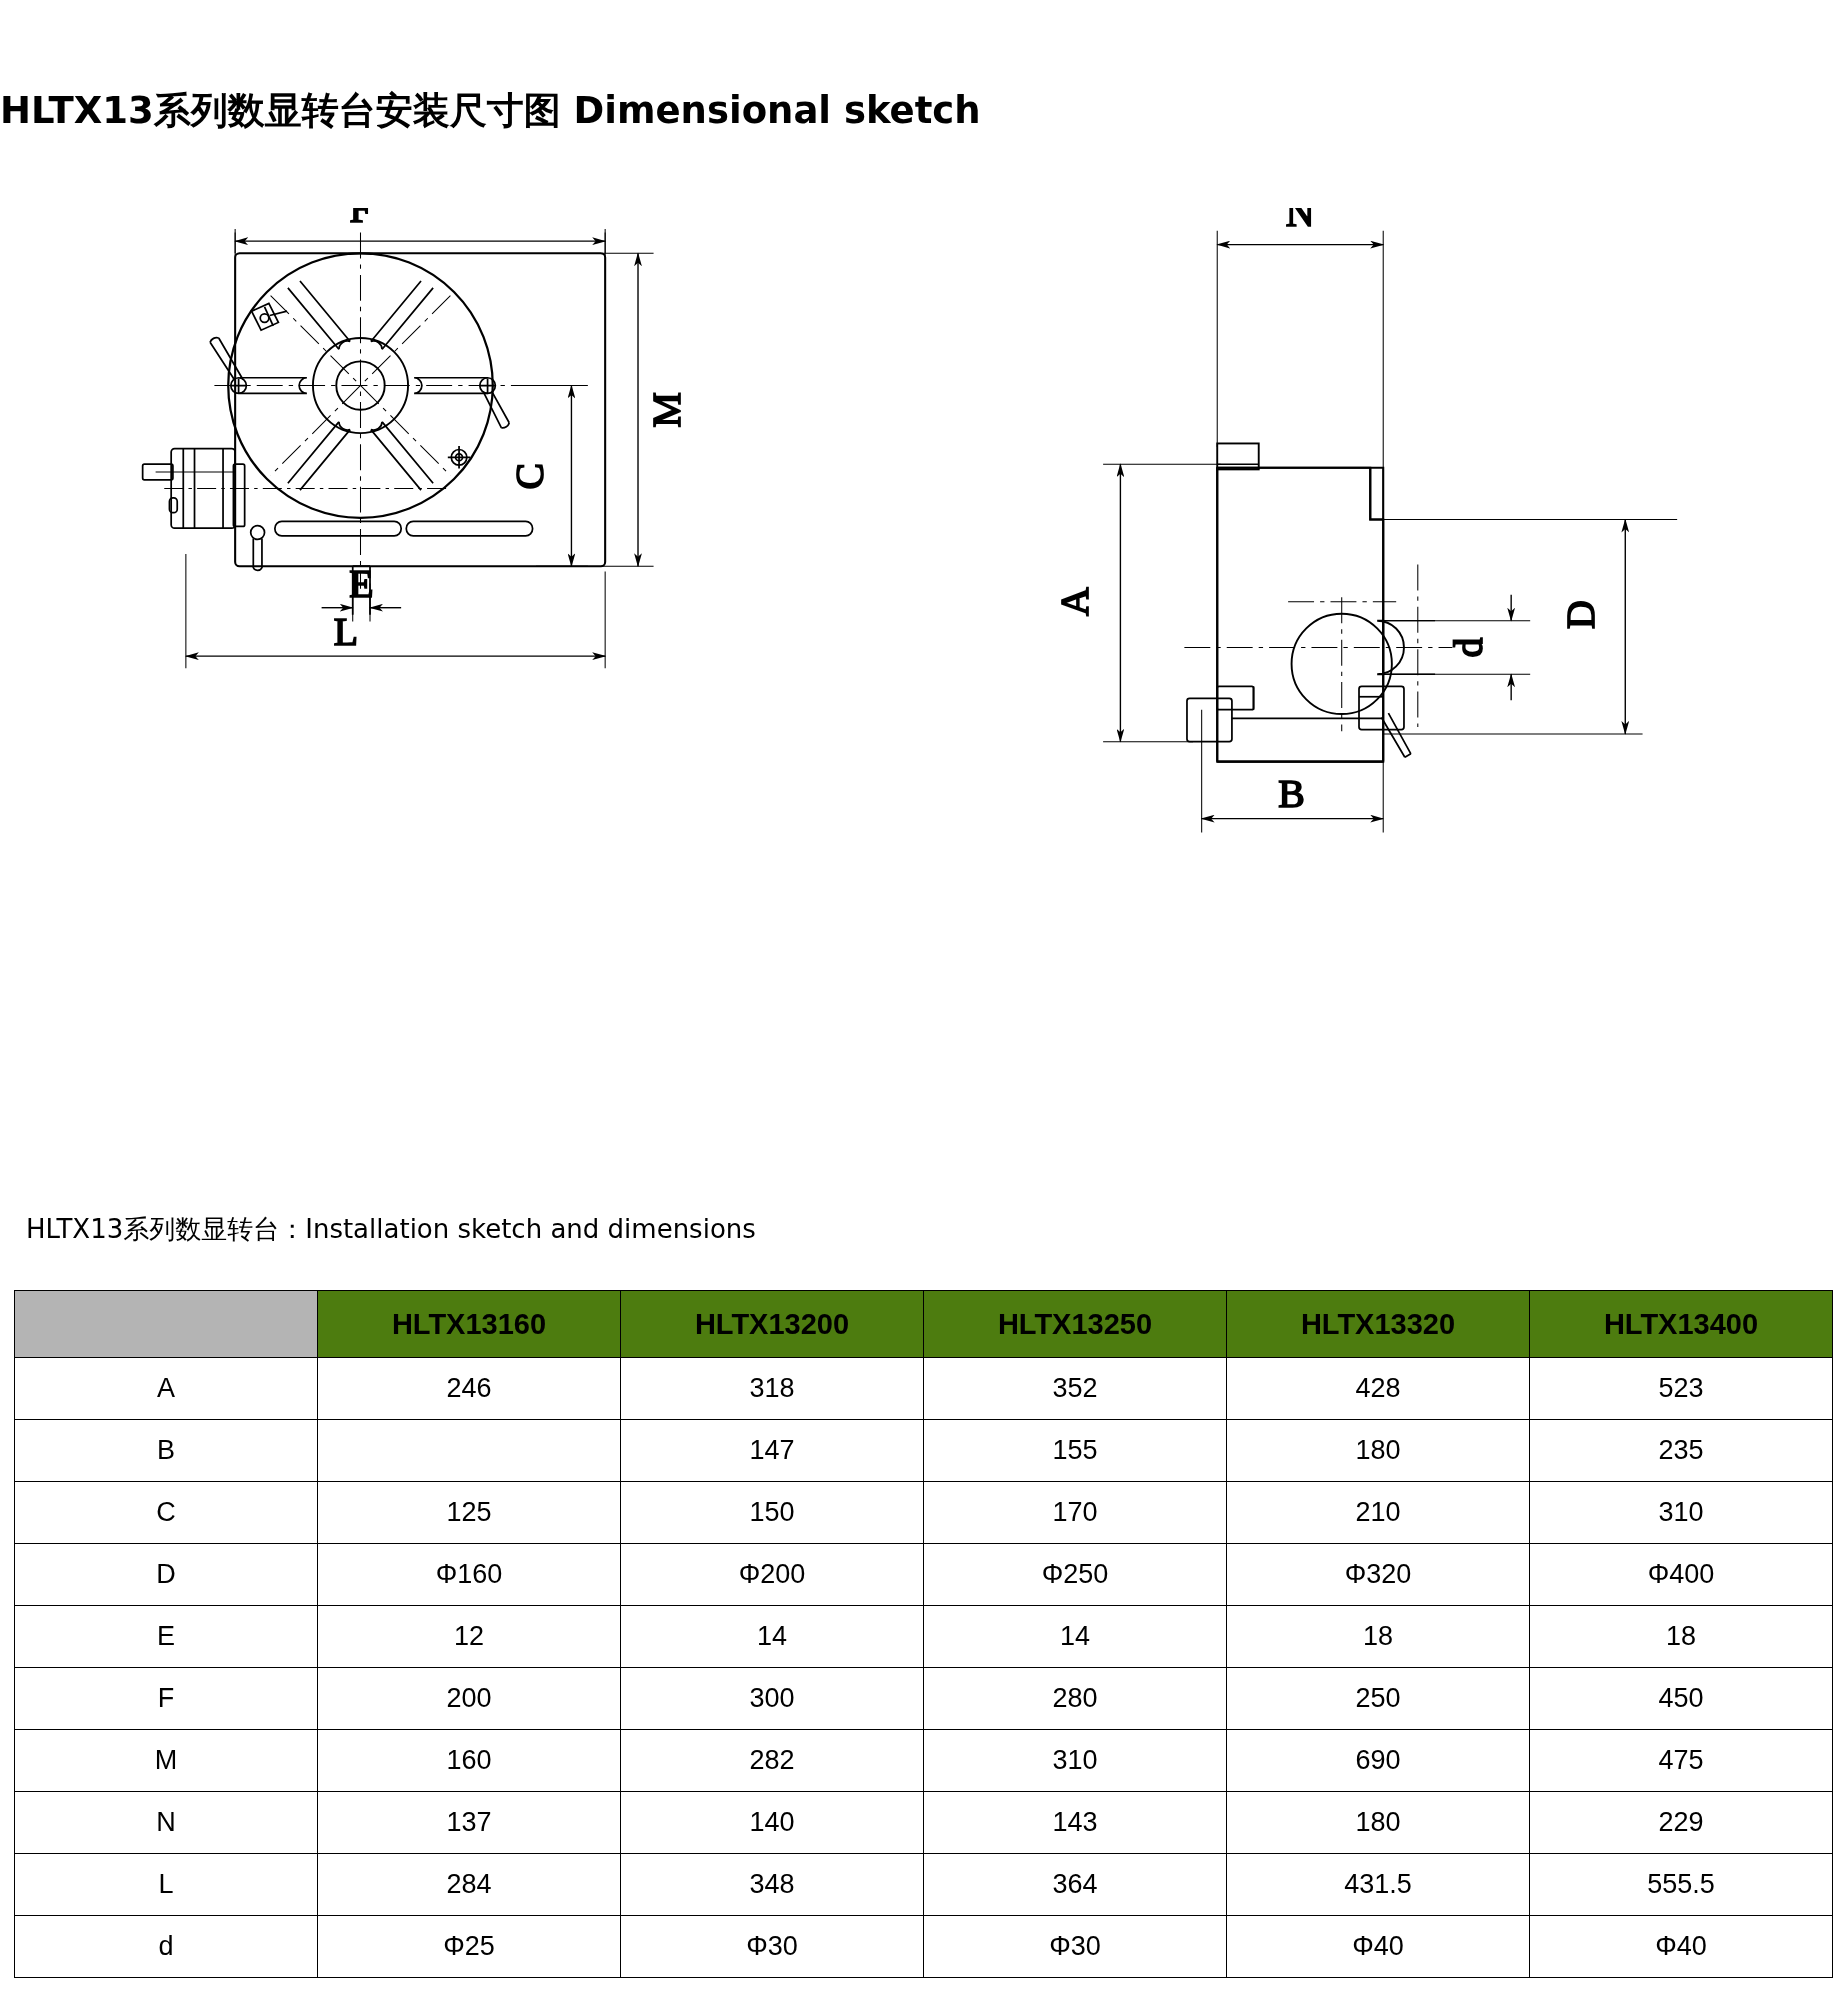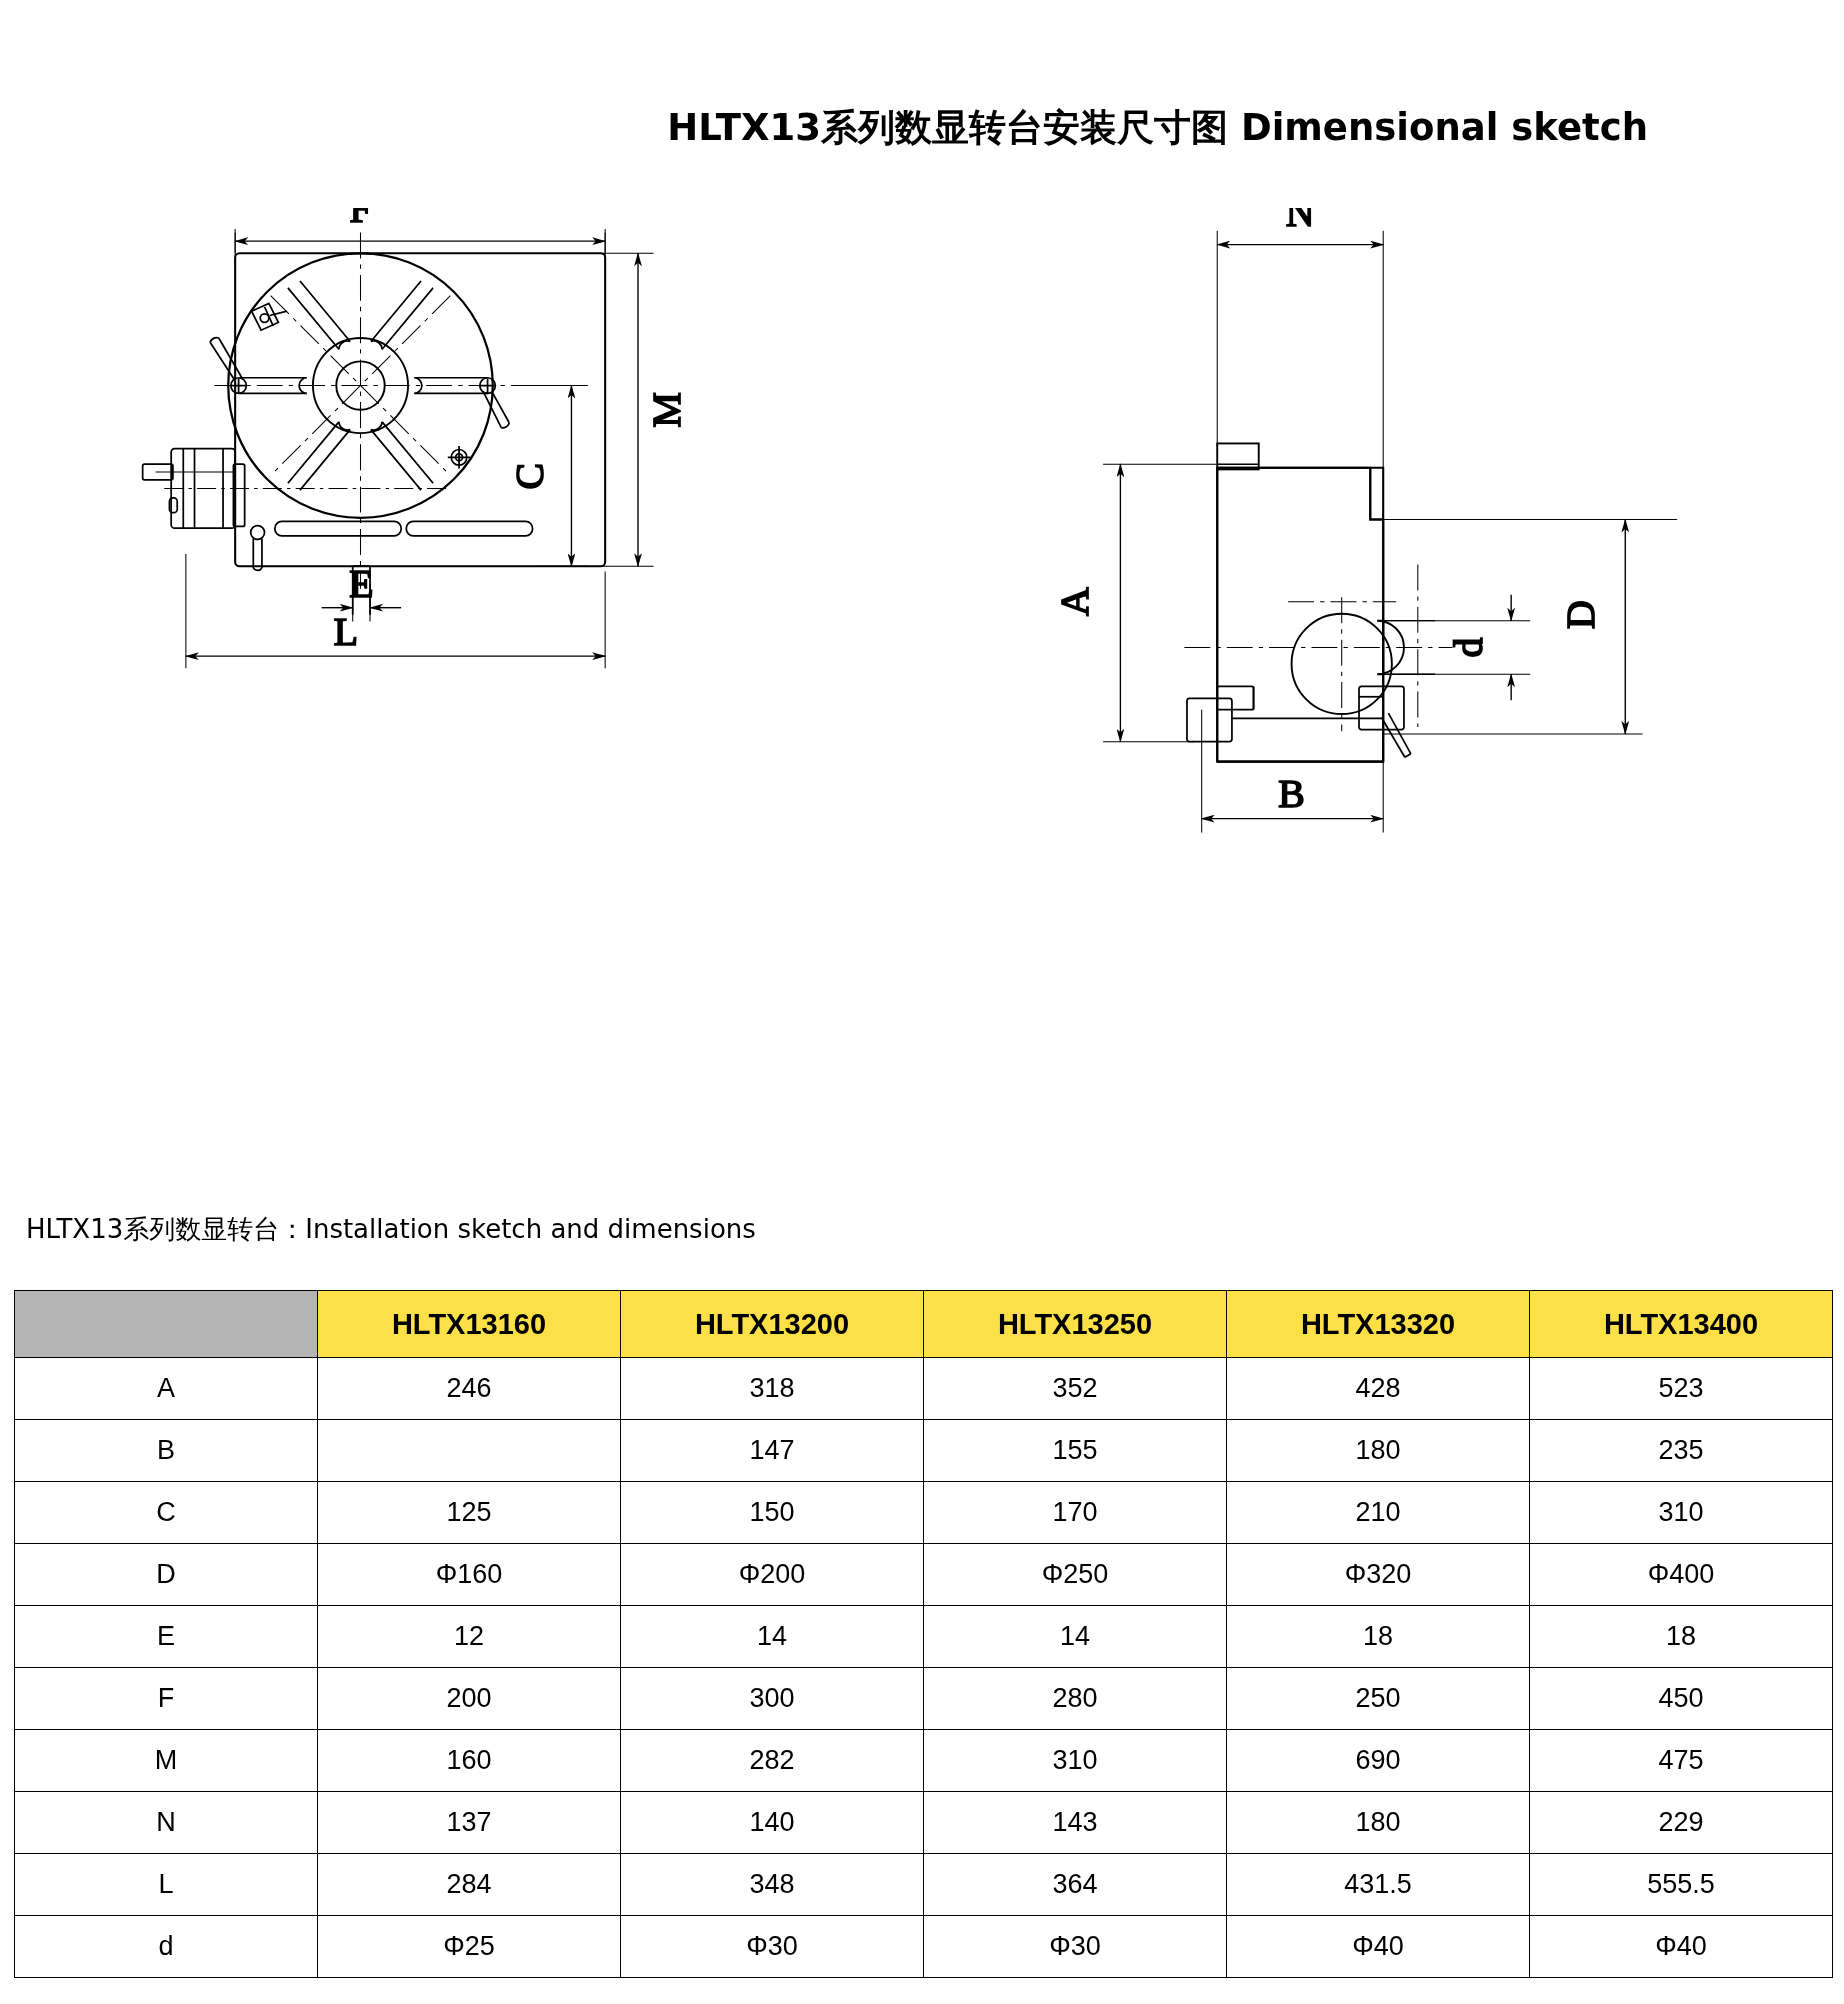--- a/index.html
+++ b/index.html
@@ -12,24 +12,24 @@
     height: 2004px;
     position: relative;
     font-family: "Liberation Sans", sans-serif;
     color: #000;
     overflow: hidden;
   }
 
   
   #main-title {
     position: absolute;
-    top: 103px;
+    top: 86px;
     left: 0;
     width: 1648px;
-    text-align: right;
+    text-align: left;
     font-family: "DejaVu Sans", sans-serif;
     font-size: 37px;
     font-weight: bold;
     letter-spacing: 0px;
     white-space: nowrap;
   }
 
   
   #drawing-area {
     position: absolute;
@@ -73,21 +73,21 @@
   table.dims th, table.dims td {
     border: 1.7px solid #000;
     text-align: center;
     vertical-align: middle;
     font-size: 27px;
     font-weight: normal;
     height: 61px;
     padding: 0;
   }
   table.dims thead th {
-    background: #fde047;
+    background: #4d7c0f;
     font-size: 29px;
     font-weight: bold;
     height: 66px;
   }
   table.dims thead th.corner { background: #b4b4b4; }
   table.dims tbody td.rowhdr {
     font-size: 27px;
   }
   table.dims col.c0 { width: 303px; }
   table.dims col.cx { width: 303px; }

